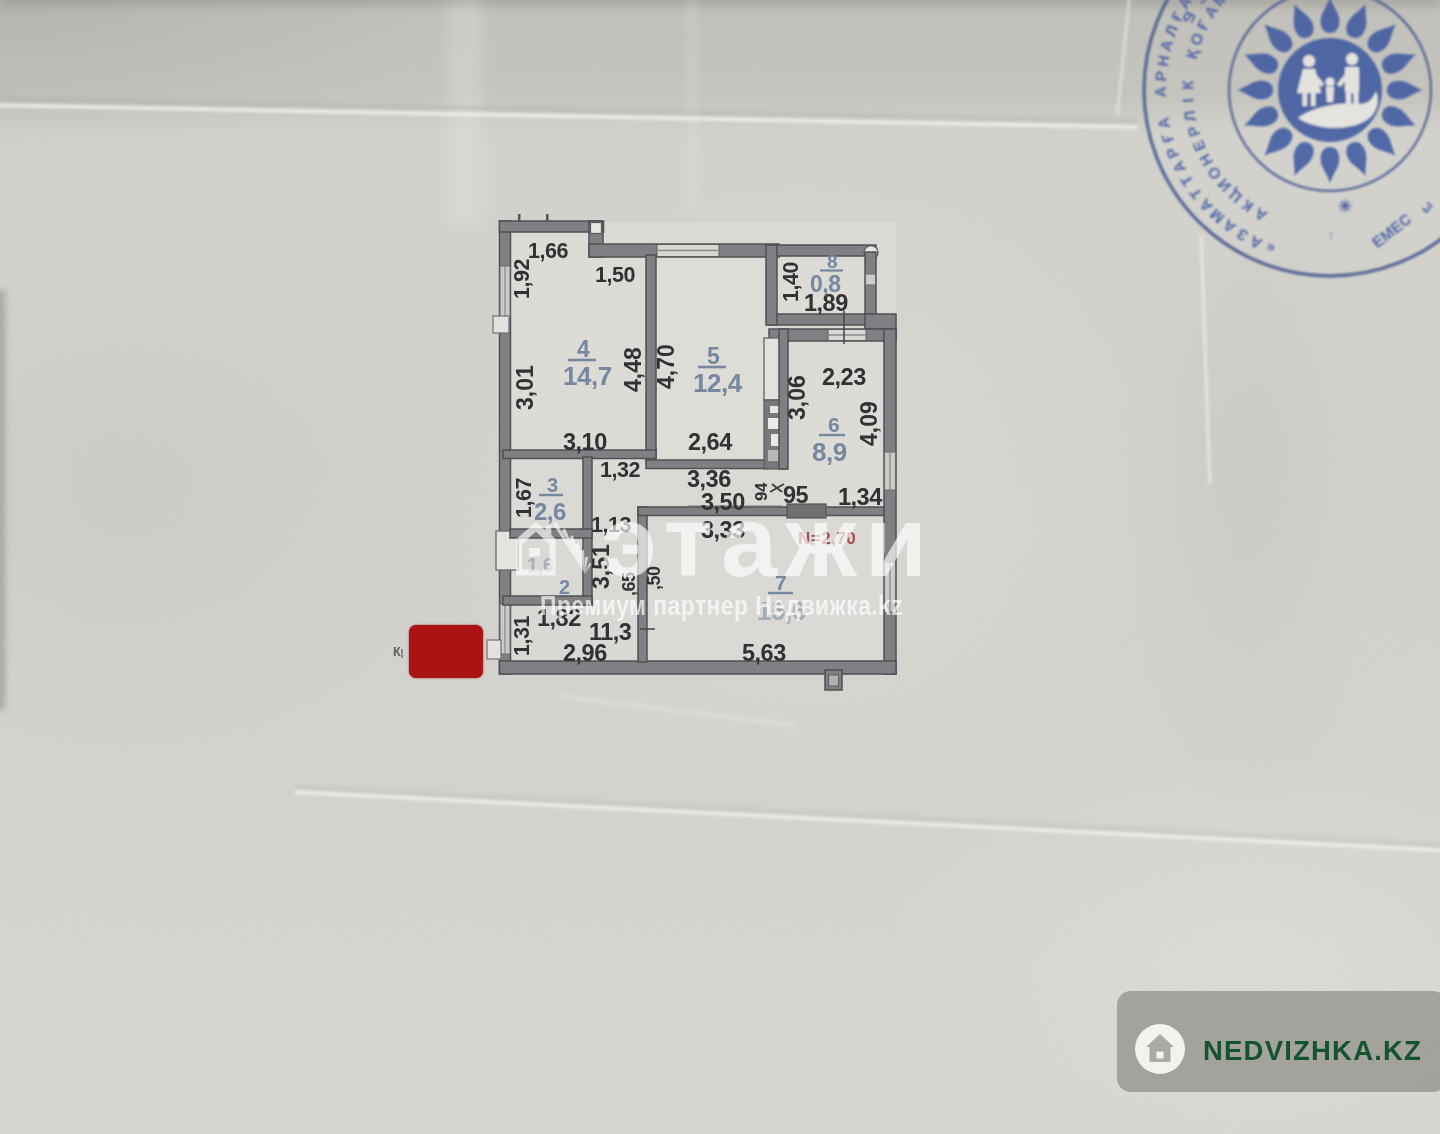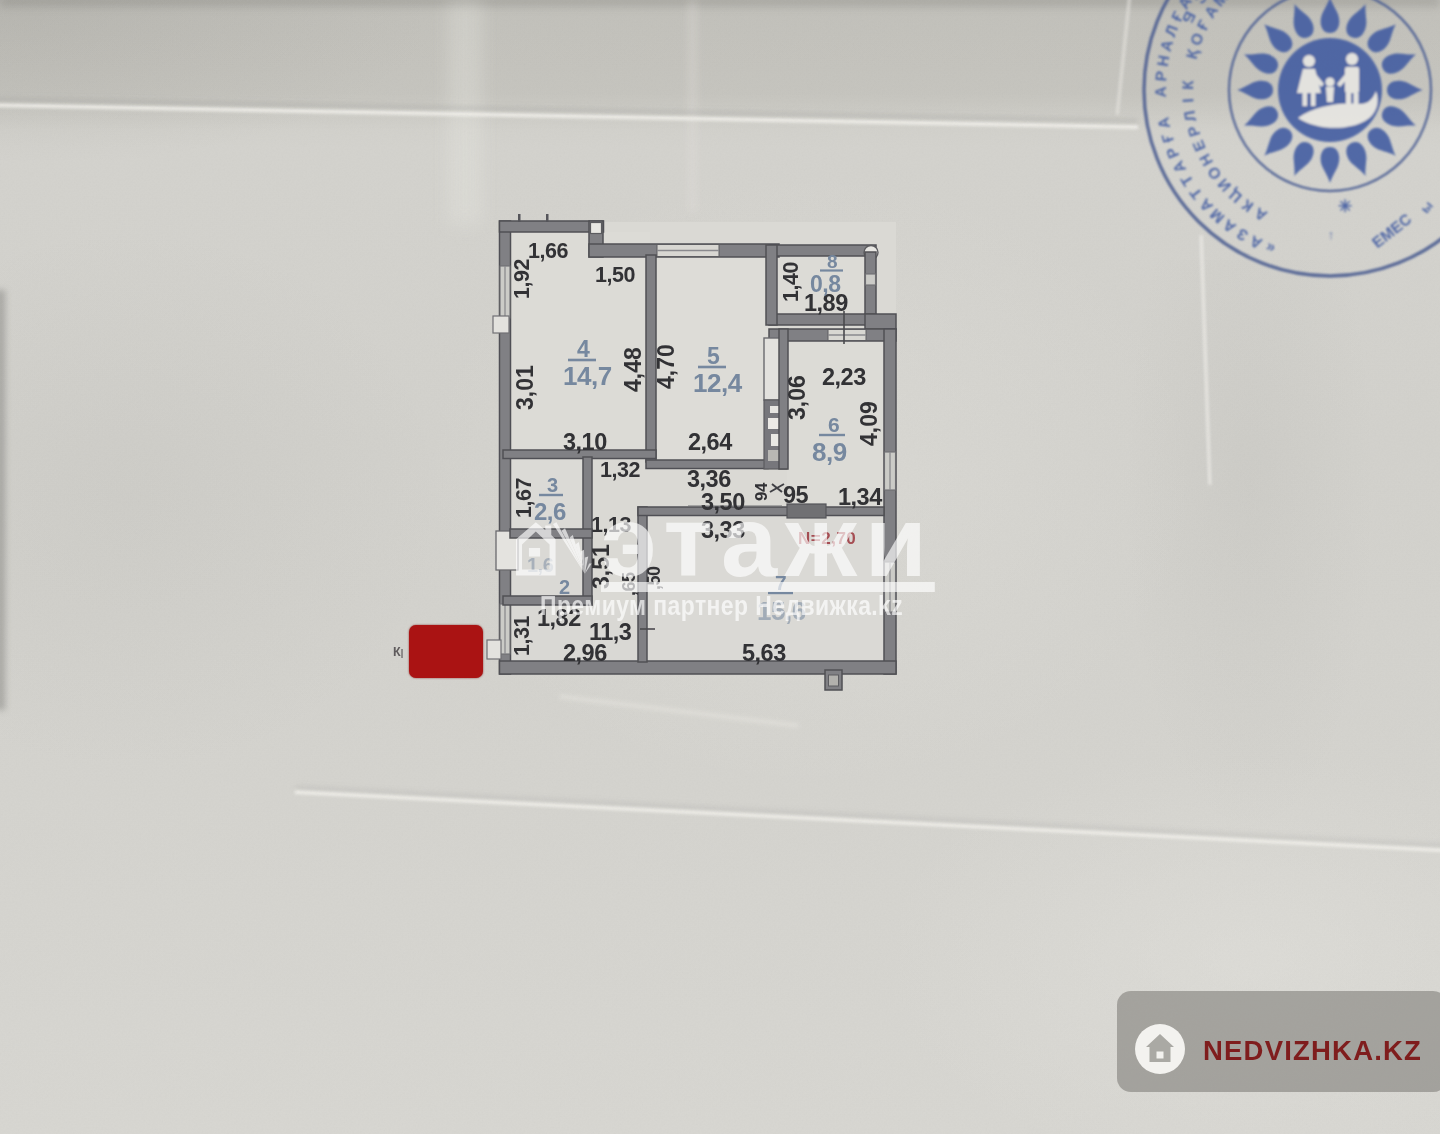--- a/index.html
+++ b/index.html
@@ -445,28 +445,28 @@
     <path d="M87,66 L50,8 L54,6 Z"></path>
     <path d="M87,66 L60,16 L64,13 Z"></path>
     <path d="M87,66 L69,24 L73,21 Z"></path>
     <path d="M87,66 L76,32 L80,29 Z"></path>
     <path d="M87,66 L82,40 L86,38 Z"></path>
     <path d="M87,66 L87,47 L91,46 Z"></path>
     <path d="M87,66 L92,54 L95,54 Z"></path>
   </g>
 </svg>
 
-<div class="abs" style="left:601px;top:484px;font-size:101px;font-weight:bold;color:rgba(255,255,255,0.66);letter-spacing:8px;text-decoration:underline;">этажи</div>
+<div class="abs" style="left:601px;top:484px;font-size:101px;font-weight:bold;color:rgba(255,255,255,0.66);letter-spacing:8px;">этажи</div>
 
 <div class="abs" style="left:540px;top:591px;font-size:27px;font-weight:bold;color:rgba(255,255,255,0.68);letter-spacing:0.5px;transform:scaleX(0.85);transform-origin:0 0;white-space:nowrap;">Премиум партнер Недвижка.kz</div>
 
 <div class="abs" style="left:409px;top:625px;width:74px;height:53px;background:#aa1313;border-radius:7px;box-shadow:0 0 2px rgba(120,10,10,0.8);"></div>
 
 <div class="abs" style="left:393px;top:645px;font-size:12.5px;font-weight:bold;color:#5e5a5c;filter:blur(0.7px);">К<span style="font-size:9px;">|</span></div>
 
 <div class="abs" style="left:1117px;top:991px;width:330px;height:101px;background:rgba(130,129,124,0.62);border-radius:14px;"></div>
 
 <svg class="abs" style="left:1133px;top:1022px;" width="54" height="54" viewBox="0 0 54 54">
   <circle cx="27" cy="27" r="25" fill="#f3f2ef"></circle>
   <path d="M27 12 L13 25 L16.5 25 L16.5 40 L37.5 40 L37.5 25 L41 25 Z M23.5 29.5 h7 v7 h-7 Z" fill="#aaa9a4"></path>
 </svg>
 
-<div class="abs" style="left:1203px;top:1035px;font-size:27.5px;font-weight:bold;color:#7f1d1d;letter-spacing:1.2px;">NEDVIZHKA.KZ</div>
+<div class="abs" style="left:1203px;top:1035px;font-size:27.5px;font-weight:bold;color:#14532d;letter-spacing:1.2px;">NEDVIZHKA.KZ</div>
 
 </body></html>

